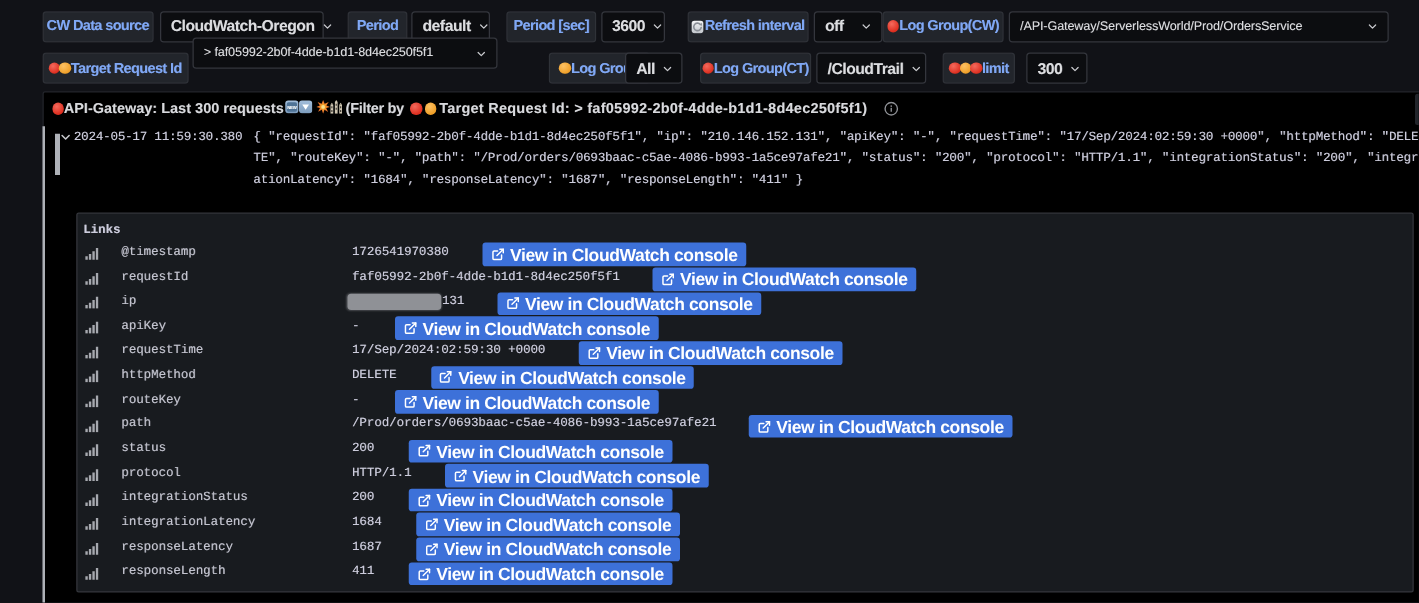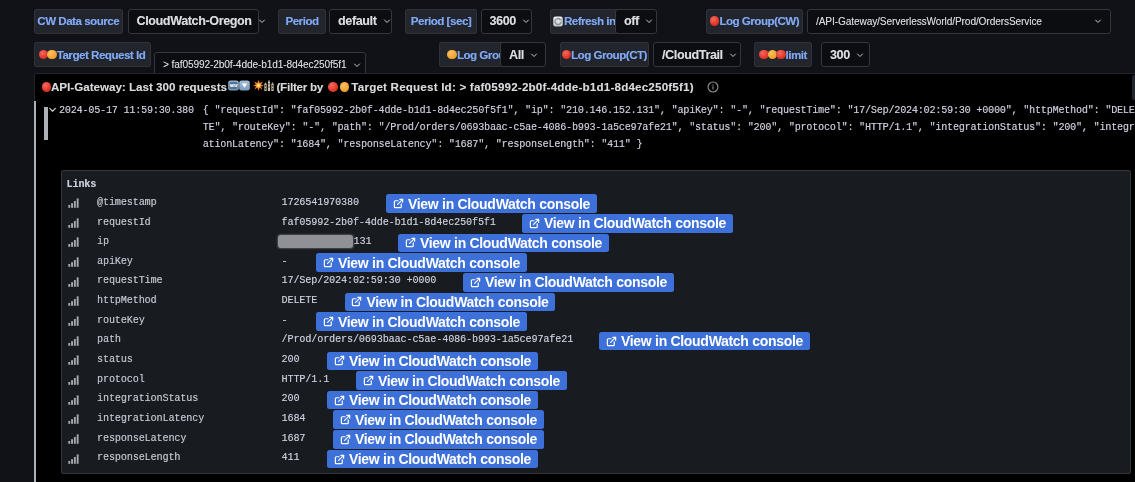--- a/index.html
+++ b/index.html
@@ -87,35 +87,35 @@
             <stop offset="0" stop-color="#f2f3f5"></stop>
             <stop offset="1" stop-color="#c3c7cd"></stop>
           </linearGradient>
         </defs>
         <rect x="0.5" y="1" width="19" height="20" rx="4.5" fill="url(#rg)"></rect>
         <g fill="none" stroke="#8a8f97" stroke-width="2.6">
           <path d="M14.6 7.2 A6 6 0 1 0 16 11"></path>
         </g>
         <polygon points="16.8,4.2 17.4,9.2 12.6,8" fill="#8a8f97"></polygon>
       </svg>Refresh interval</div>
-<div class="dd" style="left:589px;top:8.7px;width:42px">
+<div class="dd" style="left:625px;top:8.7px;width:55px">
       <span class="ddt">off</span>
       <svg class="car" width="8" height="8" viewBox="0 0 16 16" fill="none" stroke="#c8c9cd" stroke-width="2" stroke-linecap="round" stroke-linejoin="round">
         <polyline points="3,6 8,11 13,6"></polyline>
       </svg>
     </div>
 <div class="chip" style="left:680px;top:8.7px;width:97px"><span class="dot red"></span>Log Group(CW)</div>
 <div class="dd ddl" style="left:781px;top:8.7px;width:304px">
       <span class="ddt">/API-Gateway/ServerlessWorld/Prod/OrdersService</span>
       <svg class="car" width="8" height="8" viewBox="0 0 16 16" fill="none" stroke="#c8c9cd" stroke-width="2" stroke-linecap="round" stroke-linejoin="round">
         <polyline points="3,6 8,11 13,6"></polyline>
       </svg>
     </div>
 <div class="chip" style="left:7.5px;top:42.0px;width:117px"><span class="dot red"></span><span class="dot org"></span>Target Request Id</div>
-<div class="dd ddl" style="left:128px;top:52px;width:212px">
+<div class="dd ddl" style="left:128px;top:30px;width:244px">
       <span class="ddt">&gt; faf05992-2b0f-4dde-b1d1-8d4ec250f5f1</span>
       <svg class="car" width="8" height="8" viewBox="0 0 16 16" fill="none" stroke="#c8c9cd" stroke-width="2" stroke-linecap="round" stroke-linejoin="round">
         <polyline points="3,6 8,11 13,6"></polyline>
       </svg>
     </div>
 <div class="chip" style="left:413px;top:42.0px;width:81px"><span class="dot org"></span>Log Group</div>
 <div class="dd" style="left:474px;top:42.0px;width:46px">
       <span class="ddt">All</span>
       <svg class="car" width="8" height="8" viewBox="0 0 16 16" fill="none" stroke="#c8c9cd" stroke-width="2" stroke-linecap="round" stroke-linejoin="round">
         <polyline points="3,6 8,11 13,6"></polyline>

